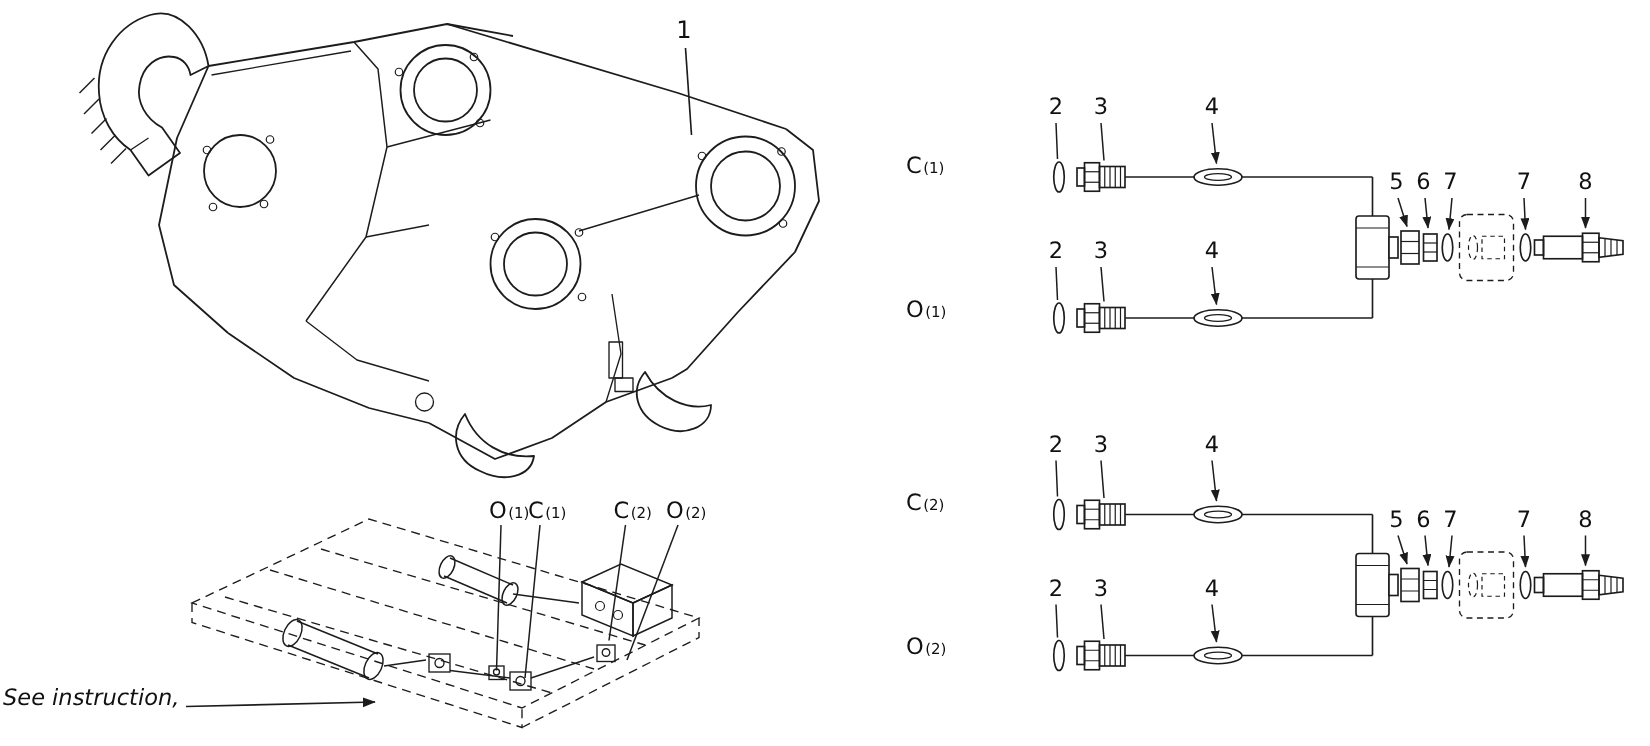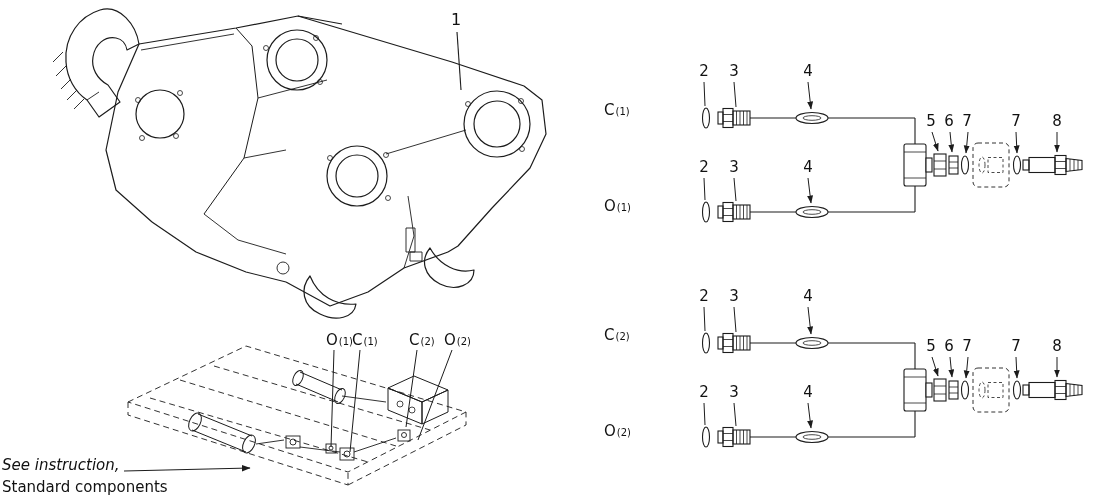--- a/index.html
+++ b/index.html
@@ -297,15 +297,14 @@
   <div class="port" style="left:409px;top:333px">
     <span>C</span>
     <span class="idx">(2)</span>
   </div>
   <div class="port" style="left:444px;top:333px">
     <span>O</span>
     <span class="idx">(2)</span>
   </div>
 
   <div class="note italic" style="left:2px;top:456px">See instruction,</div>
-  <div class="note" style="left:2px;top:478px">Standard components</div>
 
 </div>
 
 </body></html>

